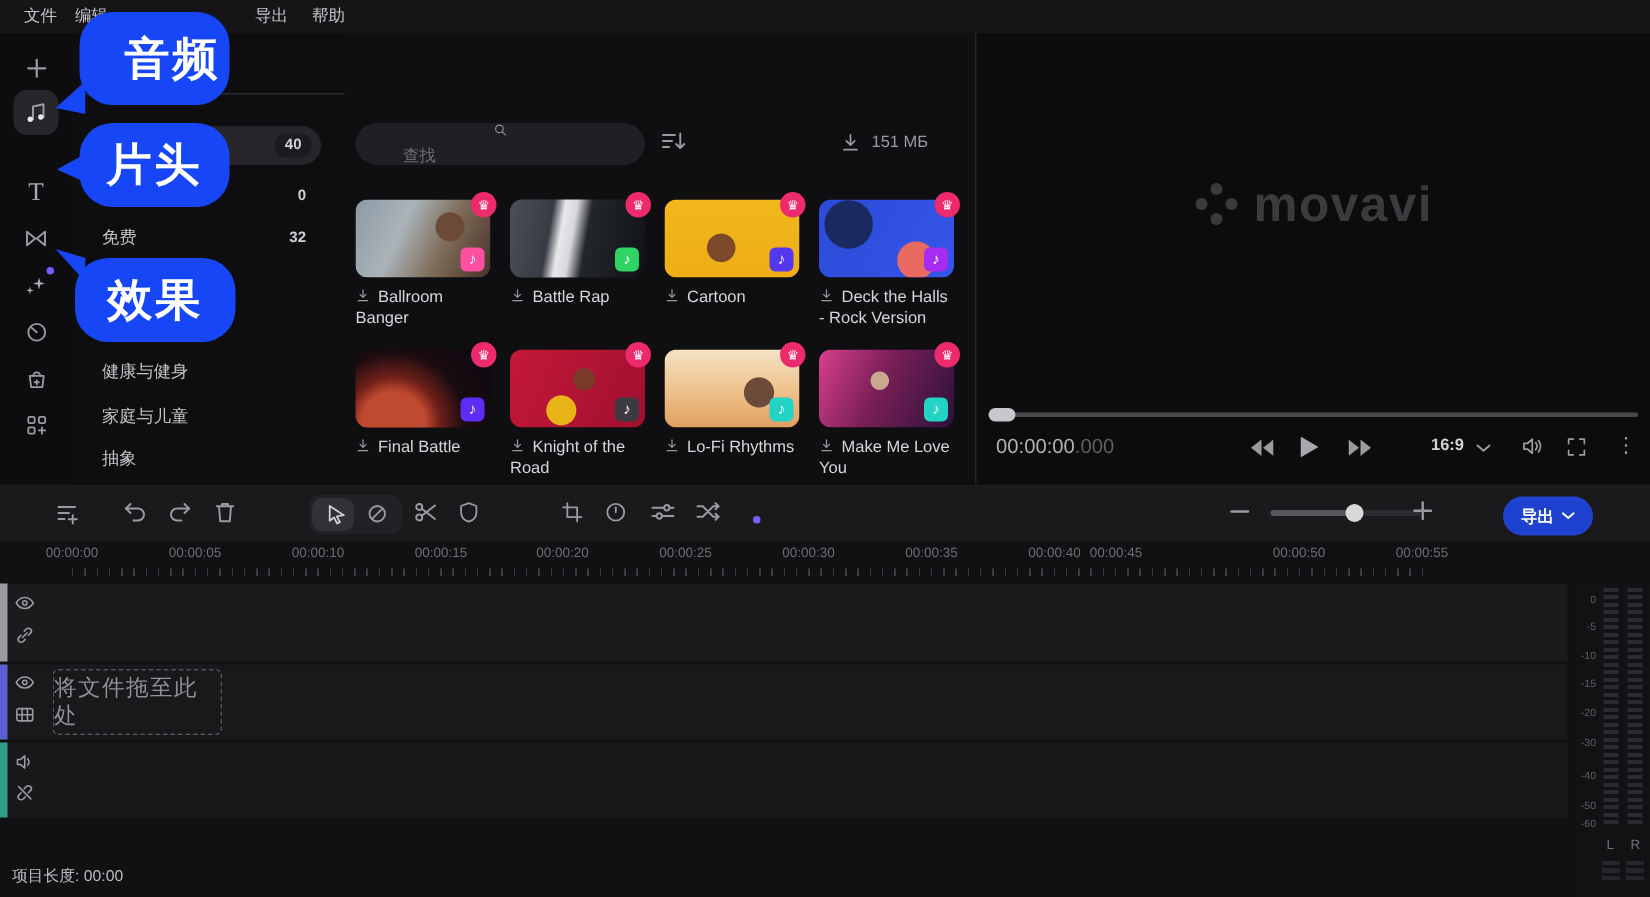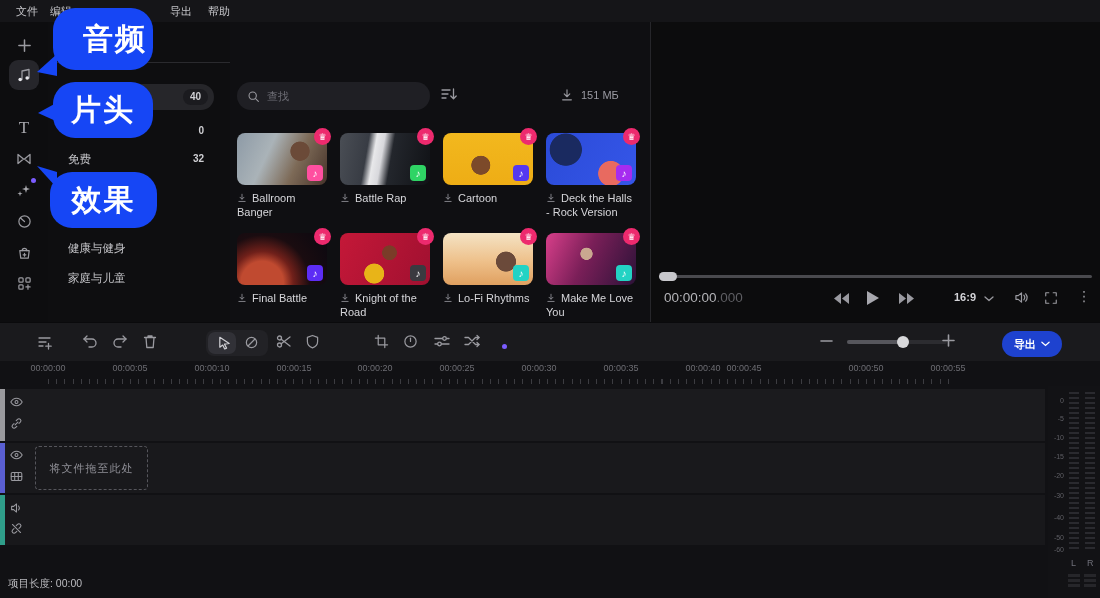--- a/index.html
+++ b/index.html
@@ -21,21 +21,21 @@
   
   .catpanel { position:absolute; left:48px; top:22px; width:182px; height:300px; background:#0e0e10; }
   .catrow { position:absolute; left:8px; width:158px; height:26px; border-radius:13px; font-size:11.5px; color:#c2c2c6; line-height:26px; padding-left:12px; }
   .catrow.sel { background:#26262a; }
   .catcount { position:absolute; right:10px; top:5px; height:16px; line-height:16px; font-size:10px; font-weight:bold; color:#cfcfd3; }
   .catcount.pill { background:#1b1b1f; border-radius:8px; padding:0 7px; right:6px; }
   .hdr-divider { position:absolute; left:55px; top:62px; width:573px; height:1px; background:#2a2a2e; }
 
   
   .mediapanel { position:absolute; left:230px; top:22px; width:420px; height:300px; background:#0f0f12; overflow:hidden; }
-  .searchbox { position:absolute; left:7px; top:60px; width:193px; height:28px; background:#1f1f24; border-radius:14px; display:flex; align-items:center; padding:0 10px; gap:7px; }
+  .searchbox { position:absolute; left:7px; top:60px; width:193px; height:28px; background:#1f1f24; border-radius:14px; display:flex; align-items:center; padding:0 10px; gap:7px;flex-direction:column; }
   .searchbox input { background:transparent; border:none; outline:none; color:#9a9aa2; font-size:11px; width:130px; font-family:"Liberation Sans",sans-serif; }
   .searchbox input::placeholder { color:#6e6e76; }
   .sortbtn { position:absolute; left:210px; top:64px; }
   .dlstat { position:absolute; left:330px; top:66px; display:flex; gap:7px; align-items:center; font-size:11px; color:#9a9aa2; }
   .card { position:absolute; width:92px; }
   .thumb { position:relative; width:90px; height:52px; border-radius:8px; }
   .crown { position:absolute; top:-5px; right:-4px; width:17px; height:17px; border-radius:50%; background:var(--crown_pink); display:flex; align-items:center; justify-content:center; }
   .crown::after { content:"♛"; font-size:9px; color:#fff; }
   .note { position:absolute; right:4px; bottom:4px; width:16px; height:16px; border-radius:4px; display:flex; align-items:center; justify-content:center; }
   .note::after { content:"♪"; font-size:10px; color:#fff; font-weight:bold; }
@@ -69,21 +69,21 @@
   .exportbtn { position:absolute; left:1002px; top:8px; width:60px; height:26px; background:var(--export_blue); border-radius:13px; color:#fff; font-size:11px; font-weight:bold; display:flex; align-items:center; justify-content:center; gap:5px; }
   .ruler-label { position:absolute; top:40px; width:50px; text-align:center; font-size:9px; color:#6d6d73; }
   .ticks { position:absolute; left:48px; top:56px; width:906px; height:5px; background:repeating-linear-gradient(90deg,#3c3c41 0 1px,transparent 1px 8.18px); }
 
   .track { position:absolute; left:0; right:55px; }
   .tstrip { position:absolute; left:0; top:0; bottom:0; width:5px; }
   .ticon { position:absolute; left:10px; }
   .t1 { top:66px; height:52px; background:#1b1b1e; }
   .t2 { top:120px; height:50px; background:#19191c; }
   .t3 { top:172px; height:50px; background:#18181b; }
-  .dropzone { position:absolute; left:35px; top:3px; width:113px; height:44px; border:1px dashed #56565c; border-radius:4px; display:flex; align-items:center; justify-content:center; font-size:11px; color:#8f8f96; letter-spacing:1px;text-align:right; }
+  .dropzone { position:absolute; left:35px; top:3px; width:113px; height:44px; border:1px dashed #56565c; border-radius:4px; display:flex; align-items:center; justify-content:center; font-size:15px; color:#8f8f96; letter-spacing:1px; }
 
   
   .meter { position:absolute; left:1048px; top:386px; width:52px; height:212px; background:#121215; }
   .mlabel { position:absolute; width:16px; text-align:right; font-size:7px; color:#5f5f65; }
   .led { position:absolute; top:6px; width:10px; height:160px; background:repeating-linear-gradient(180deg,#2a2a2f 0 2.5px,#121215 2.5px 5px); }
   .chan { position:absolute; top:172px; font-size:9px; color:#70707a; }
   .peak { position:absolute; top:188px; width:12px; height:14px; background:repeating-linear-gradient(180deg,#26262a 0 3px,#121215 3px 5px); }
 
   .statusbar { position:absolute; left:8px; bottom:7px; font-size:10.5px; color:#bcbcc0; }
 
@@ -168,20 +168,23 @@
     </div>
     <div class="catrow" style="top:170px">
       <span></span>
     </div>
     <div class="catrow" style="top:243px">
       <span>家庭与儿童</span>
     </div>
     <div class="catrow" style="top:213px">
       <span>健康与健身</span>
     </div>
+    <div class="catrow" style="top:271px">
+      <span>抽象</span>
+    </div>
   </div>
 
   <div class="hdr-divider"></div>
 
   <div class="mediapanel">
     <div class="searchbox">
       <svg width="13" height="13" viewBox="0 0 16 16" class="ic">
           <circle cx="7" cy="7" r="4.5"></circle>
           <path d="M10.5 10.5L14 14"></path>
         </svg>
@@ -269,20 +272,31 @@
         <span class="note" style="background:#23d3c4"></span>
       </div>
       <div class="ctitle"><svg width="10" height="10" viewBox="0 0 16 16" class="ic">
             <path d="M8 2v7.5M4.8 6.8L8 10l3.2-3.2M3 13.5h10"></path>
           </svg><span>Make Me Love You</span></div>
     </div>
   </div>
 
   <div class="preview">
     <div class="logo">
+      <div class="brandrow">
+        <svg width="30" height="30" viewBox="0 0 30 30">
+            <g fill="#3b3b3f">
+              <circle cx="15" cy="5" r="4"></circle>
+              <circle cx="5" cy="15" r="4"></circle>
+              <circle cx="25" cy="15" r="4"></circle>
+              <circle cx="15" cy="25" r="4"></circle>
+            </g>
+          </svg>
+        <span class="brand">movavi</span>
+      </div>
     </div>
     <div class="seektrack"></div>
     <div class="seekhandle"></div>
     <div class="timecode"><span>00:00:00</span><span class="ms">.000</span></div>
     <div class="pbtn" style="left:183px">
       <svg width="15" height="11" viewBox="0 0 15 11">
           <path d="M7 0L0 5.5 7 11zM15 0L8 5.5l7 5.5z" fill="#9a9aa0"></path>
         </svg>
     </div>
     <div class="pbtn" style="left:216px; top:269px">

